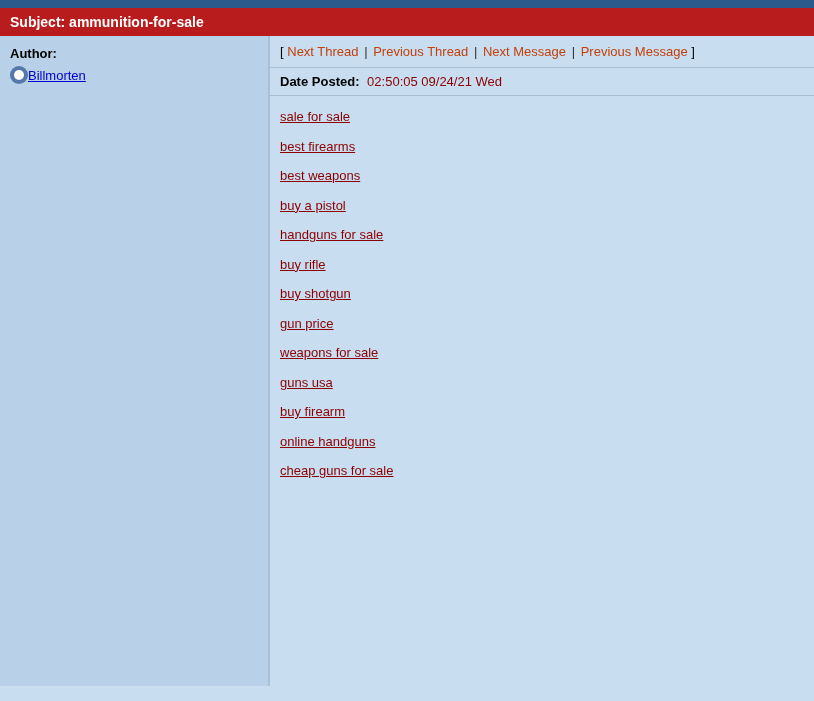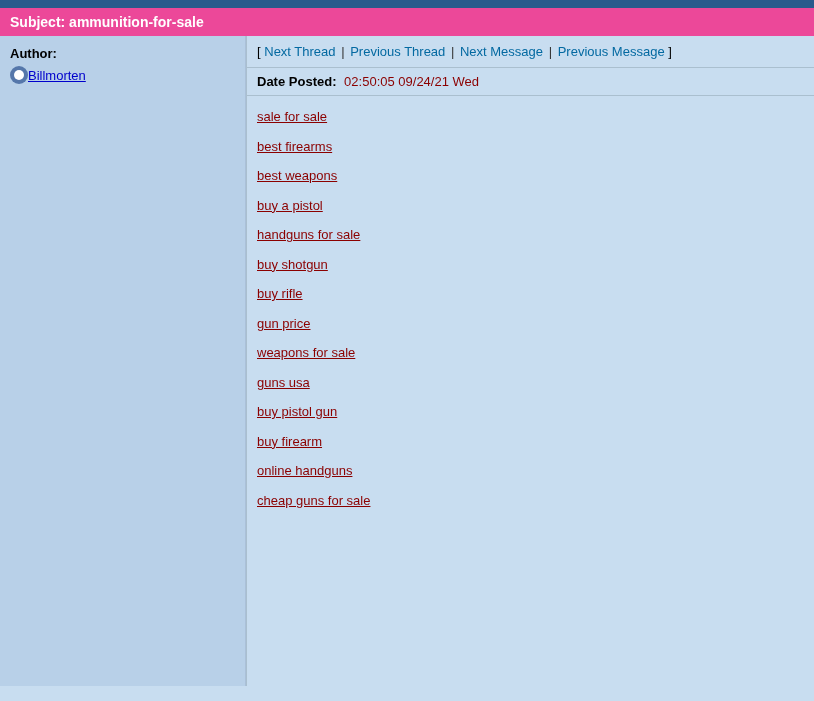--- a/index.html
+++ b/index.html
@@ -15,34 +15,34 @@
       width: 814px;
     }
 
     #top-bar {
       background-color: #2a5a8c;
       height: 8px;
       width: 100%;
     }
 
     #subject-bar {
-      background-color: #ec4899;
+      background-color: #b91c1c;
       color: #ffffff;
       padding: 6px 10px;
       font-size: 14px;
       font-weight: bold;
     }
 
     #main-layout {
       display: flex;
       width: 100%;
     }
 
     #sidebar {
-      width: 246px;
+      width: 269px;
       min-height: 650px;
       background-color: #b8d0e8;
       border-right: 1px solid #aac0d8;
       padding: 10px;
     }
 
     #author-label {
       font-weight: bold;
       font-size: 13px;
       color: #000;
@@ -87,21 +87,21 @@
     }
 
     #nav-bar {
       padding: 8px 10px;
       font-size: 13px;
       border-bottom: 1px solid #aabfcf;
       background-color: #c8ddf0;
     }
 
     #nav-bar a, .nav-link {
-      color: #0369a1;
+      color: #c2410c;
       text-decoration: none;
       cursor: pointer;
     }
 
     #nav-bar span.separator {
       color: #333;
       margin: 0 2px;
     }
 
     #date-bar {
@@ -174,25 +174,24 @@
       <span id="date-label">Date Posted:</span>
       <span id="date-value">02:50:05 09/24/21 Wed</span>
     </div>
 
     <div id="links-area">
     <a class="forum-link" href="#">sale for sale</a>
         <a class="forum-link" href="#">best firearms</a>
         <a class="forum-link" href="#">best weapons</a>
         <a class="forum-link" href="#">buy a pistol</a>
         <a class="forum-link" href="#">handguns for sale</a>
+        <a class="forum-link" href="#">buy rifle</a>
         <a class="forum-link" href="#">buy shotgun</a>
-        <a class="forum-link" href="#">buy rifle</a>
         <a class="forum-link" href="#">gun price</a>
         <a class="forum-link" href="#">weapons for sale</a>
         <a class="forum-link" href="#">guns usa</a>
-        <a class="forum-link" href="#">buy pistol gun</a>
         <a class="forum-link" href="#">buy firearm</a>
         <a class="forum-link" href="#">online handguns</a>
         <a class="forum-link" href="#">cheap guns for sale</a>
       </div>
 
   </div>
 </div>
 
 </body></html>

